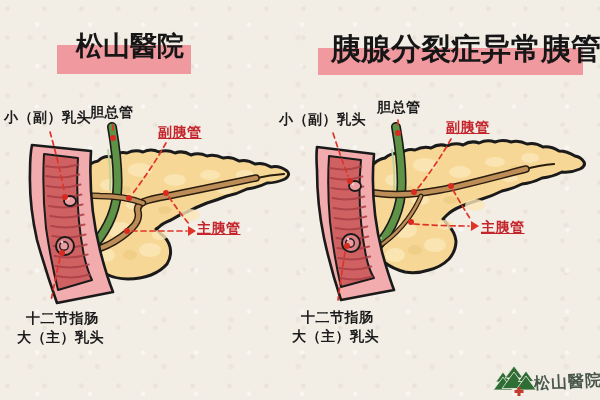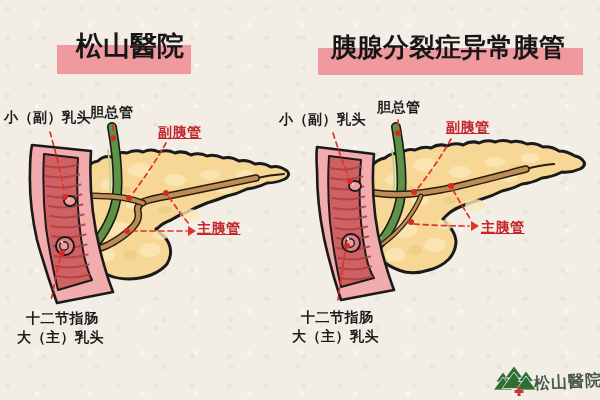--- a/index.html
+++ b/index.html
@@ -229,21 +229,21 @@
         <rect x="514.5" y="390" width="9" height="3"></rect>
         <rect x="517.5" y="387" width="3" height="9"></rect>
       </g>
     </g>
   </svg>
 
   <div class="title-box" style="left:57px;top:45px;width:134px;height:29px;"></div>
   <div class="title-text" style="left:76px;top:32px;font-size:27px;">松山醫院</div>
 
   <div class="title-box" style="left:318px;top:48px;width:265px;height:27px;"></div>
-  <div class="title-text" style="left:331px;top:34px;font-size:26px;">胰腺分裂症异常胰管</div>
+  <div class="title-text" style="left:331px;top:34px;font-size:30px;">胰腺分裂症异常胰管</div>
 
   <div class="lbl" style="left:4px;top:110px;">小（副）乳头</div>
   <div class="lbl" style="left:90px;top:105px;">胆总管</div>
   <div class="lbl red" style="left:158px;top:125px;">副胰管</div>
   <div class="lbl red" style="left:197px;top:221px;">主胰管</div>
   <div class="lbl" style="left:26px;top:311px;">十二节指肠</div>
   <div class="lbl" style="left:17px;top:330px;">大（主）乳头</div>
 
   <div class="lbl" style="left:279px;top:112px;">小（副）乳头</div>
   <div class="lbl" style="left:377px;top:100px;">胆总管</div>

